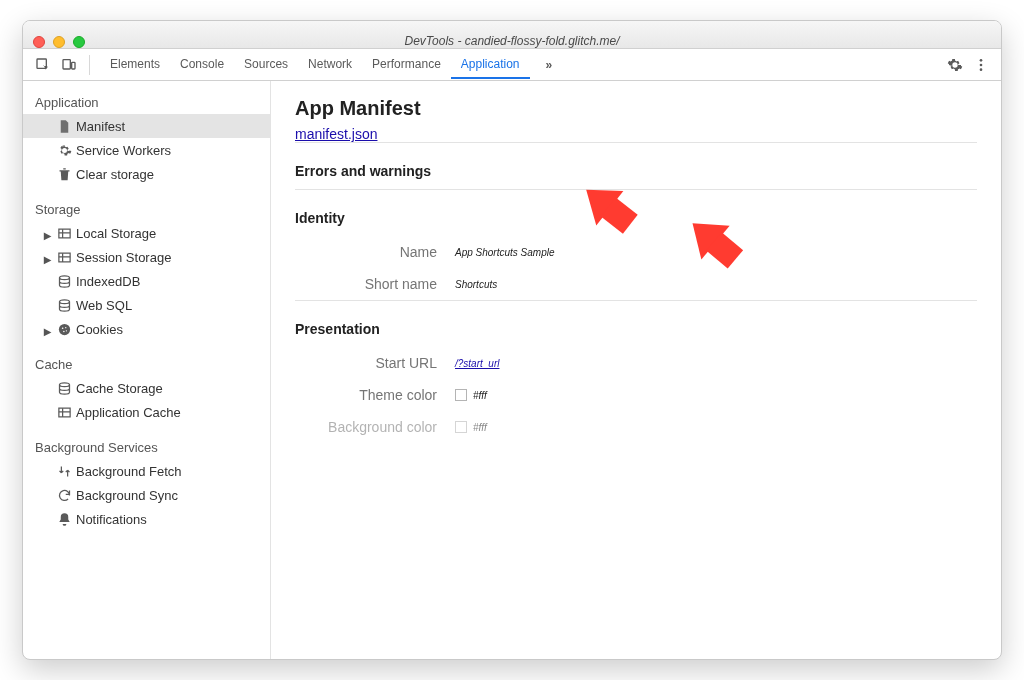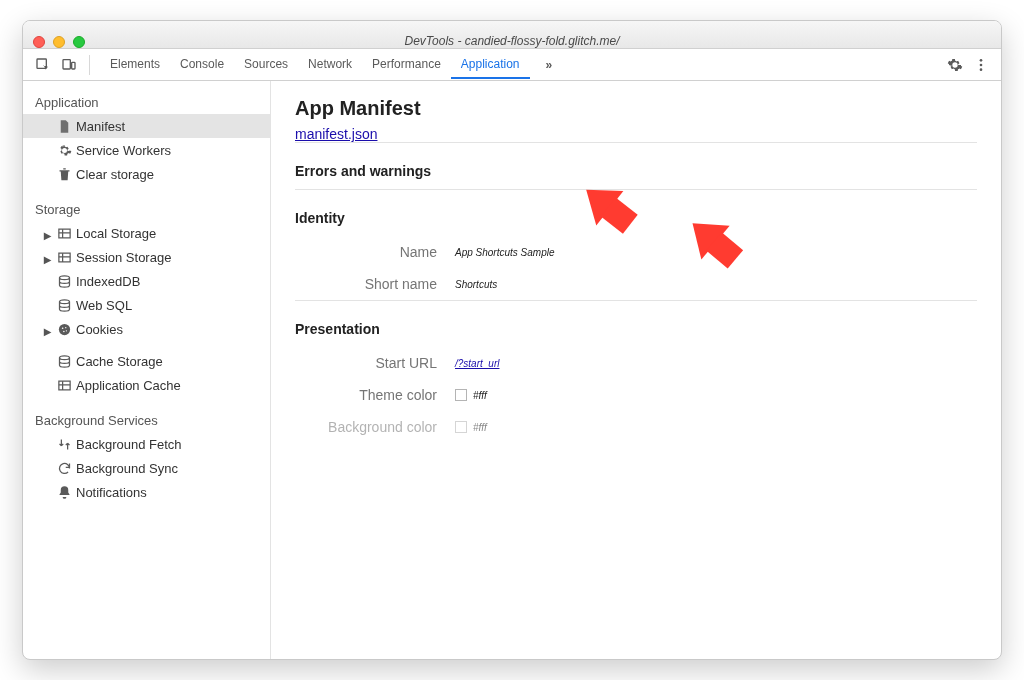--- a/index.html
+++ b/index.html
@@ -202,20 +202,21 @@
               <circle cx="12" cy="12" r="9"></circle>
               <circle cx="9" cy="10" r="1.3" fill="#fff"></circle>
               <circle cx="14" cy="9" r="1.1" fill="#fff"></circle>
               <circle cx="11" cy="15" r="1.2" fill="#fff"></circle>
               <circle cx="15" cy="14" r="1" fill="#fff"></circle>
             </svg>
           </span>
           <span>Cookies</span>
         </div>
         <div style="height: 8px;"></div>
+        <div class="group-label">Cache</div>
         <div class="item">
           <span class="tri"></span>
           <span class="ico">
             <svg viewBox="0 0 24 24" fill="none" stroke="currentColor" stroke-width="2">
               <ellipse cx="12" cy="6" rx="8" ry="3"></ellipse>
               <path d="M4 6v12c0 1.7 3.6 3 8 3s8-1.3 8-3V6M4 12c0 1.7 3.6 3 8 3s8-1.3 8-3"></path>
             </svg>
           </span>
           <span>Cache Storage</span>
         </div>

